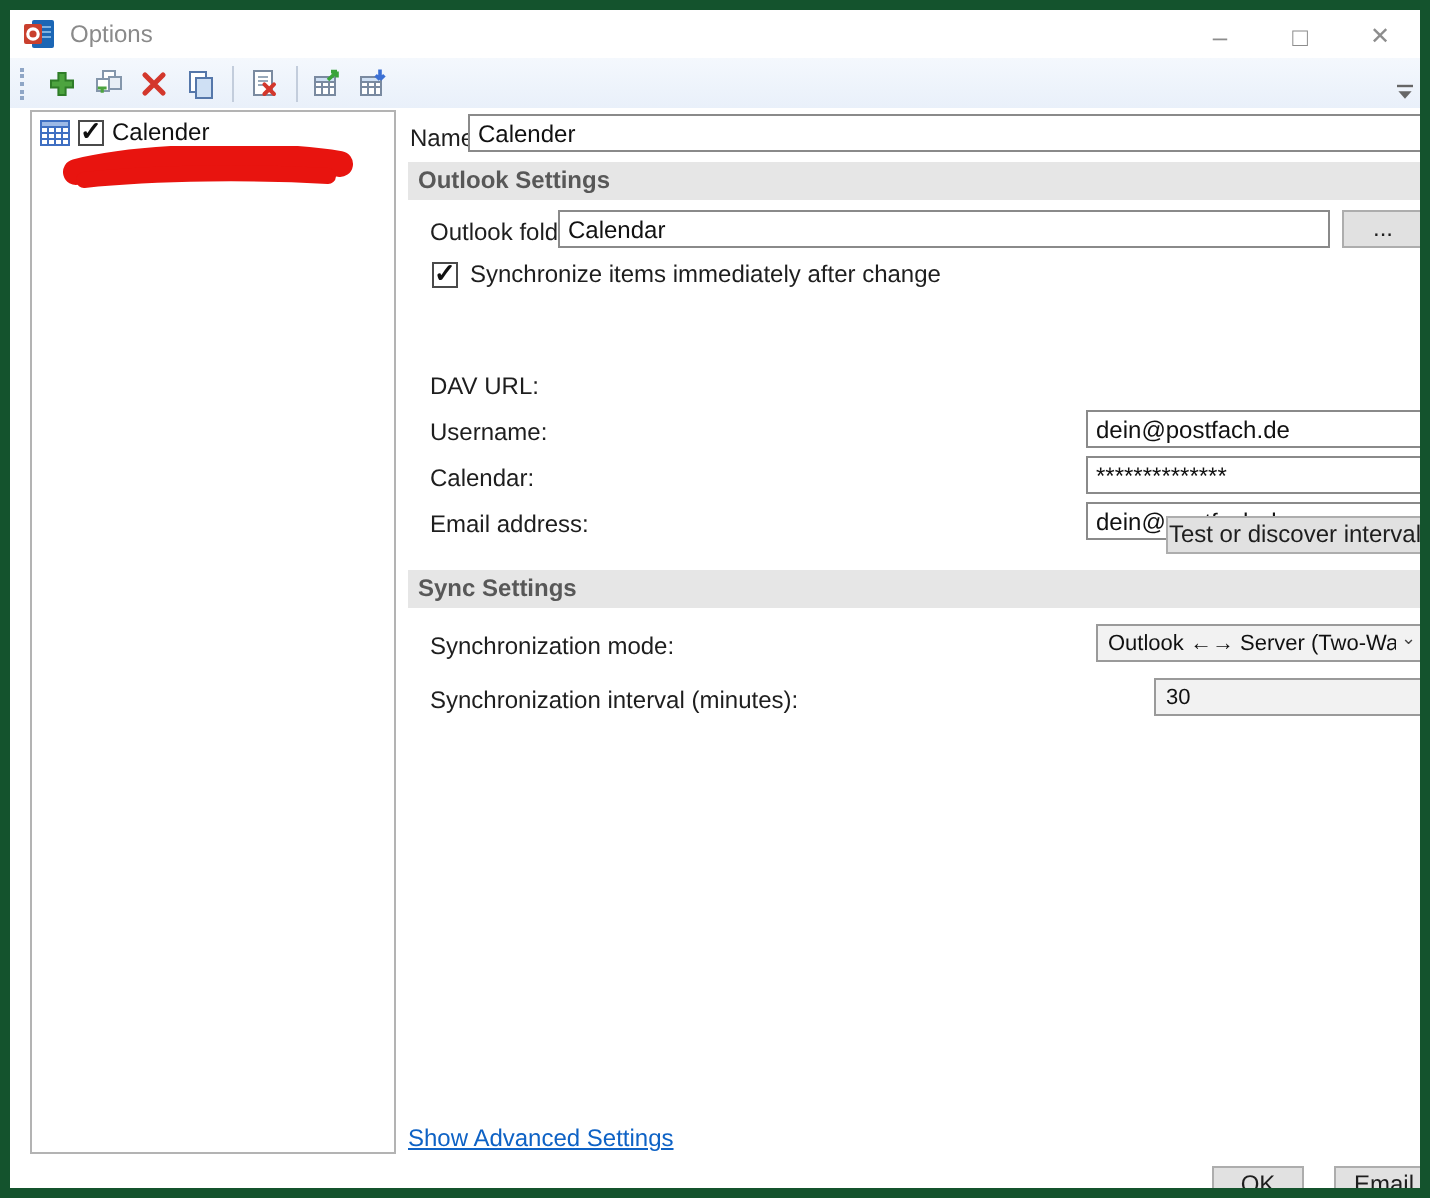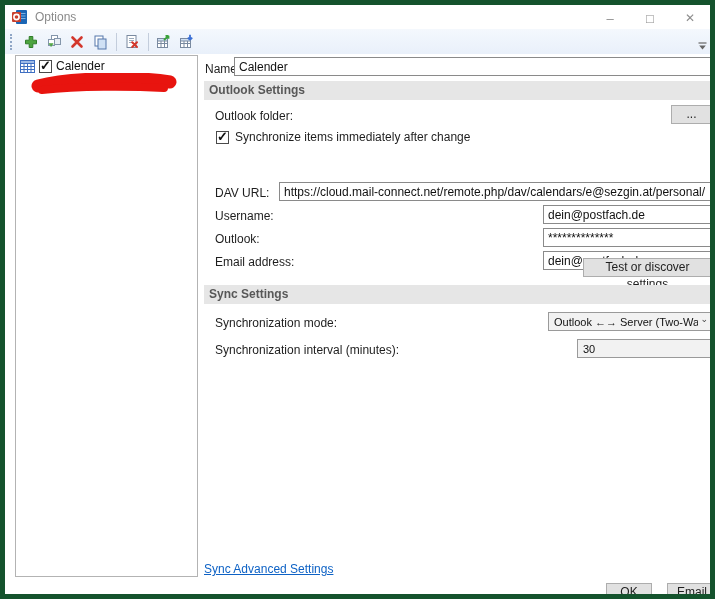--- a/index.html
+++ b/index.html
@@ -147,45 +147,45 @@
       <path d="M14 13 C45 5 110 3 146 9" stroke="#e8140f" stroke-width="13" stroke-linecap="round" fill="none"></path>
       <path d="M18 17 C55 13 105 13 140 15" stroke="#e8140f" stroke-width="8" stroke-linecap="round" fill="none"></path>
     </svg>
   </div>
 
   <span class="lbl" style="left:200px; top:57px;">Name:</span>
   <input class="txt" style="left: 229px; top: 52px; width: 478px;" value="Calender">
 
   <div class="sec-hdr" style="top:76px;">Outlook Settings</div>
   <span class="lbl" style="left:210px; top:104px;">Outlook folder:</span>
+  <input class="txt" style="left: 274px; top: 100px; width: 386px;" value="Calendar">
   <button class="btn" style="left:666px; top:100px; width:41px;">...</button>
   <div class="chk-row" style="left:211px; top:125px;">
     <span class="cb checked"></span>
     <span>Synchronize items immediately after change</span>
   </div>
 
   <span class="lbl" style="left:210px; top:181px;text-align:center;">DAV URL:</span>
-  <input class="txt" style="left: 274px; top: 177px; width: 433px;" value="https://cloud.mail-connect.net/remote.php/dav/calendars/e@sezgin.at/personal/">
   <span class="lbl" style="left:210px; top:204px;">Username:</span>
   <input class="txt" style="left: 538px; top: 200px; width: 169px;" value="dein@postfach.de">
-  <span class="lbl" style="left:210px; top:227px;">Outlook:</span>
+  <span class="lbl" style="left:210px; top:227px;">Calendar:</span>
   <input class="txt" style="left: 538px; top: 223px; width: 169px;" value="**************">
   <span class="lbl" style="left:210px; top:250px;">Email address:</span>
   <input class="txt" style="left: 538px; top: 246px; width: 169px;" value="dein@postfach.de">
-  <button class="btn" style="left:578px; top:253px; width:129px;">Test or discover settings</button>
+  <button class="btn" style="left:578px; top:253px; width:129px;">Test or discover interval</button>
 
   <div class="sec-hdr" style="top:280px;">Sync Settings</div>
   <span class="lbl" style="left:210px; top:311px;">Synchronization mode:</span>
   <div class="combo" style="left:543px; top:307px;">
     <span class="val">Outlook ←→ Server (Two-Way)</span>
     <span class="chev">⌄</span>
   </div>
   <span class="lbl" style="left:210px; top:338px;">Synchronization interval (minutes):</span>
   <div class="combo" style="left:572px; top:334px;">
     <span class="val">30</span>
     <span class="chev">⌄</span>
   </div>
 
-  <a class="link" style="left:199px; top:557px;">Sync Advanced Settings</a>
+  <a class="link" style="left:199px; top:557px;">Show Advanced Settings</a>
   <button class="btn" style="left:601px; top:578px; width:46px;">OK</button>
   <button class="btn" style="left:662px; top:578px; width:50px;">Email</button>
 
 </div>
 
 </body></html>

